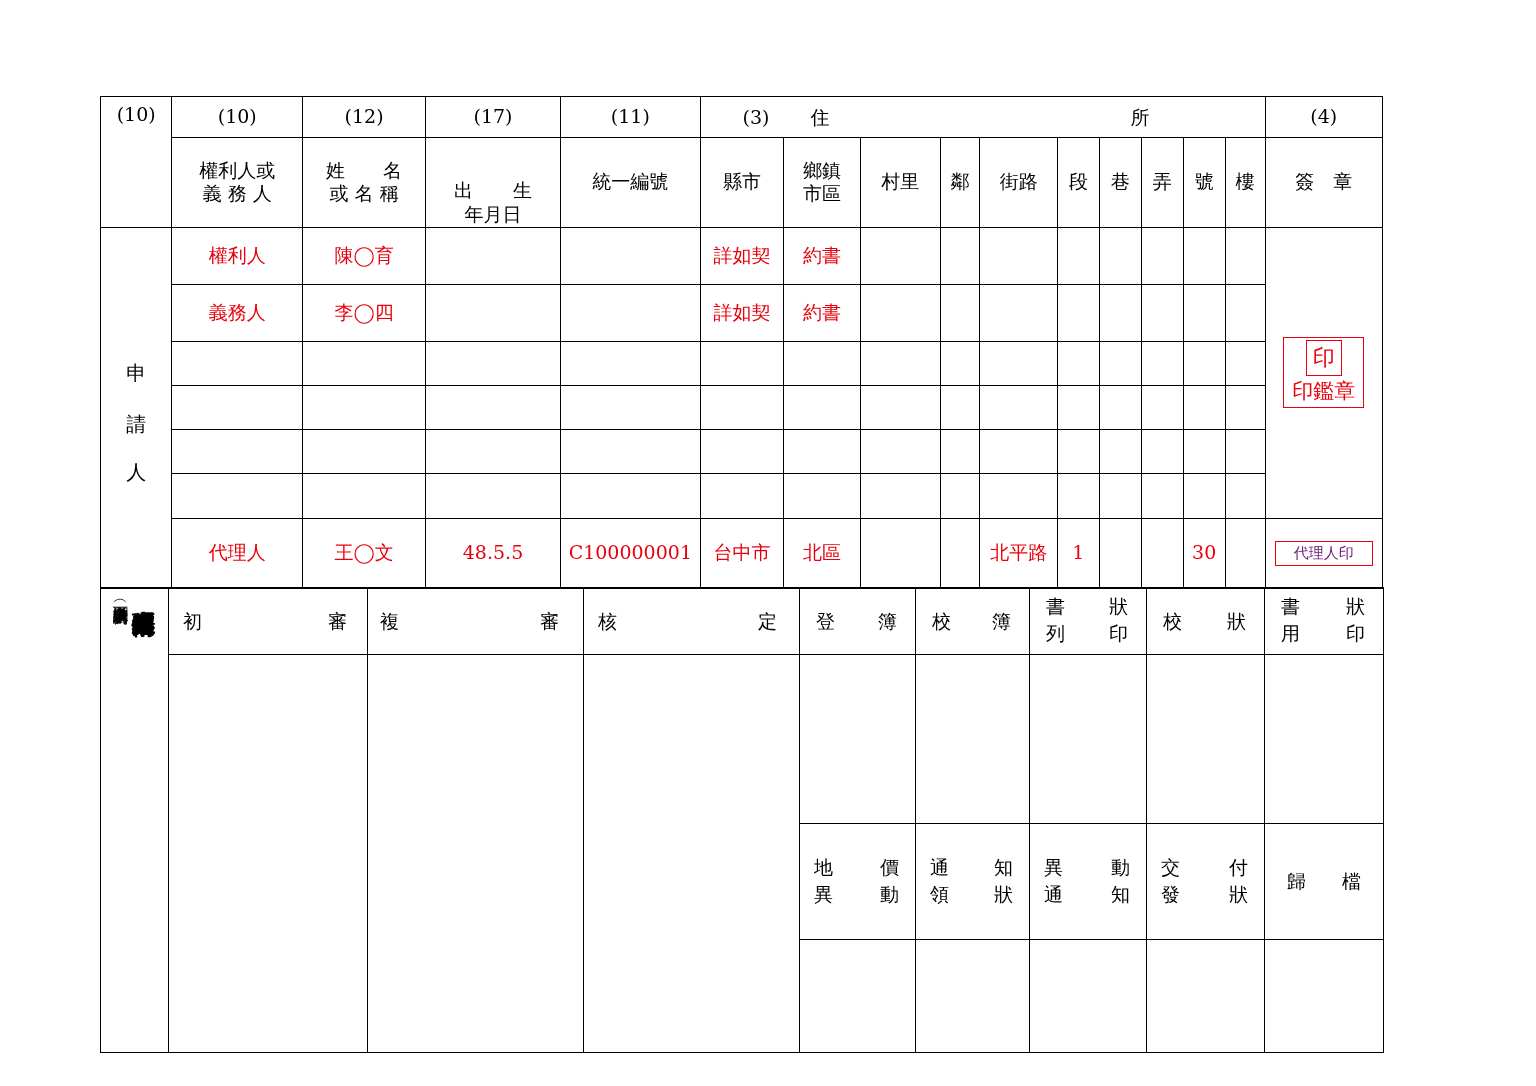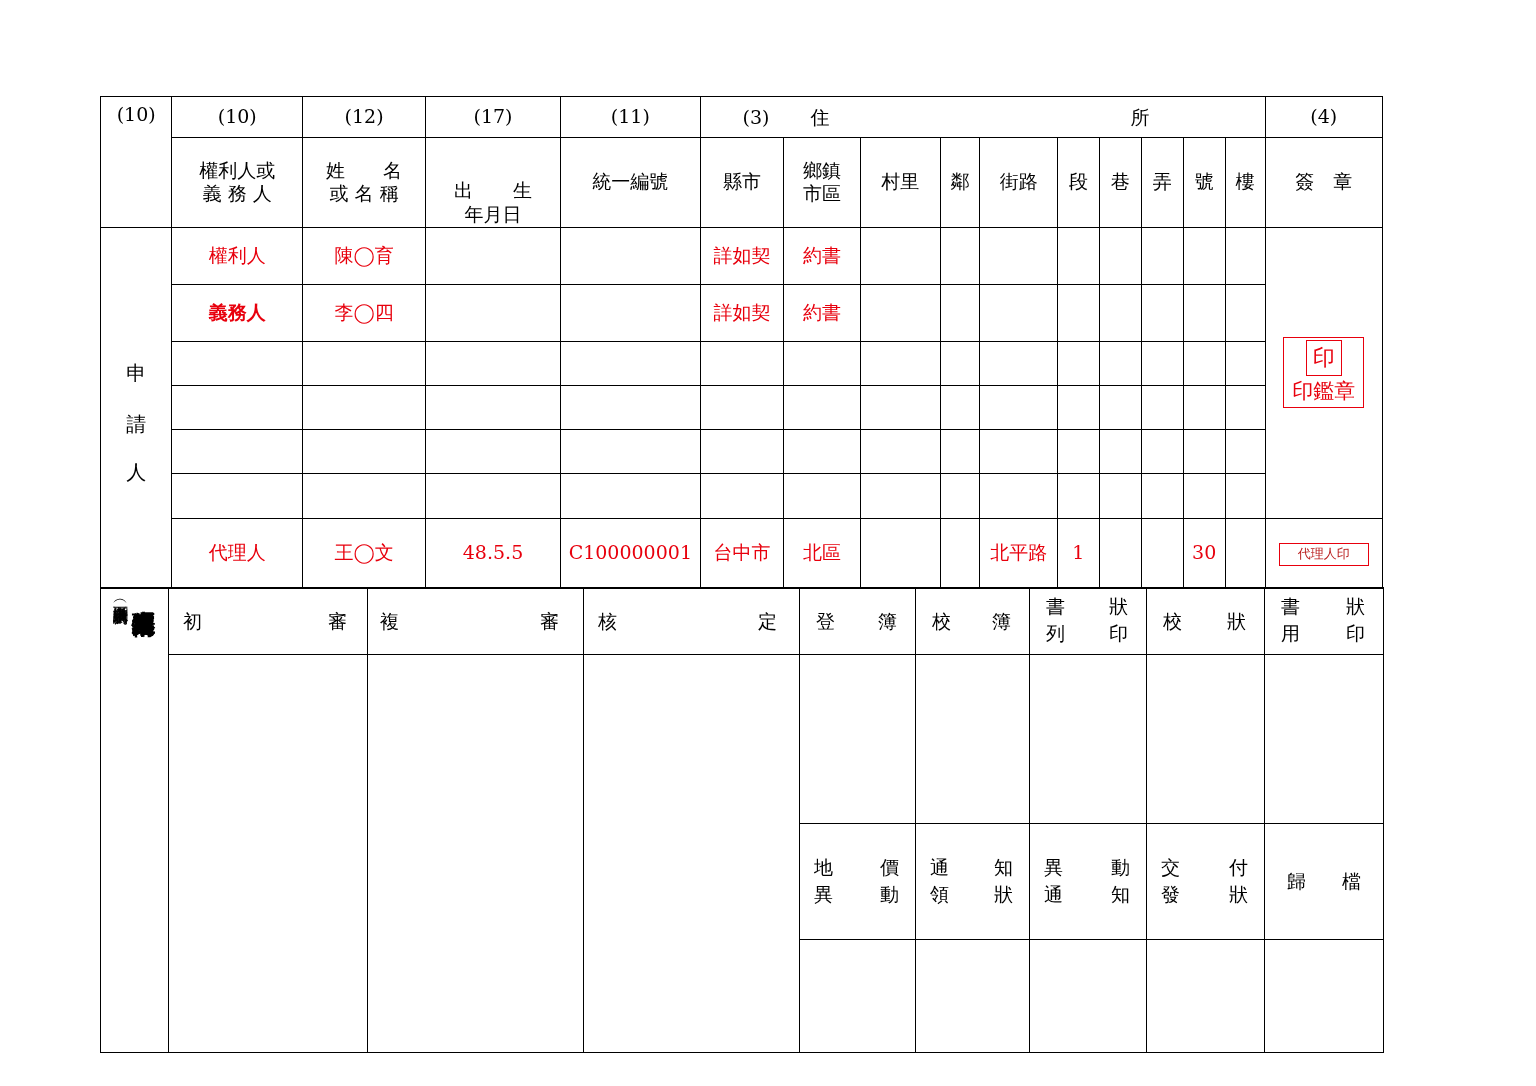--- a/index.html
+++ b/index.html
@@ -98,23 +98,23 @@
     border: 1.5px solid #e8000d;
     color: #e8000d;
     width: 34px;
     height: 34px;
     line-height: 34px;
     font-size: 22px;
   }
   .agent-stamp {
     display: inline-block;
     border: 1.5px solid #e8000d;
-    color: #b91c1c;
+    color: #701a75;
     padding: 2px 18px;
-    font-size: 13px;
+    font-size: 15px;
   }
   .r-empty { height: 30px; }
 </style>
 </head>
 <body>
 
 <div class="sheet">
 
   <table class="form">
     <colgroup>
@@ -201,21 +201,21 @@
       <td></td>
       <td rowspan="6">
         <div class="stamp-box">
           <span class="stamp-sq">印</span>
           <span>印鑑章</span>
         </div>
       </td>
     </tr>
 
     <tr>
-      <td class="red" style="height:39px;font-weight:bold;">義務人</td>
+      <td class="red" style="height:39px;">義務人</td>
       <td class="red">李◯四</td>
       <td></td>
       <td></td>
       <td class="red">詳如契</td>
       <td class="red">約書</td>
       <td></td>
       <td></td>
       <td></td>
       <td></td>
       <td></td>

